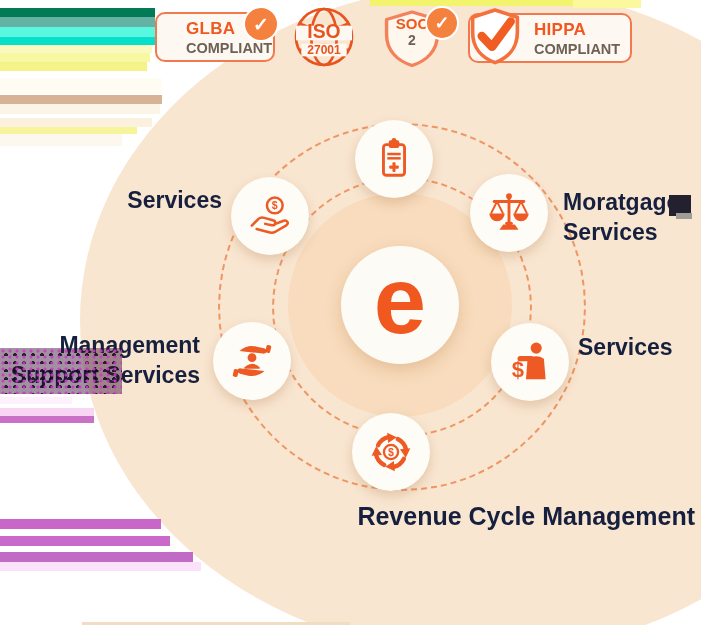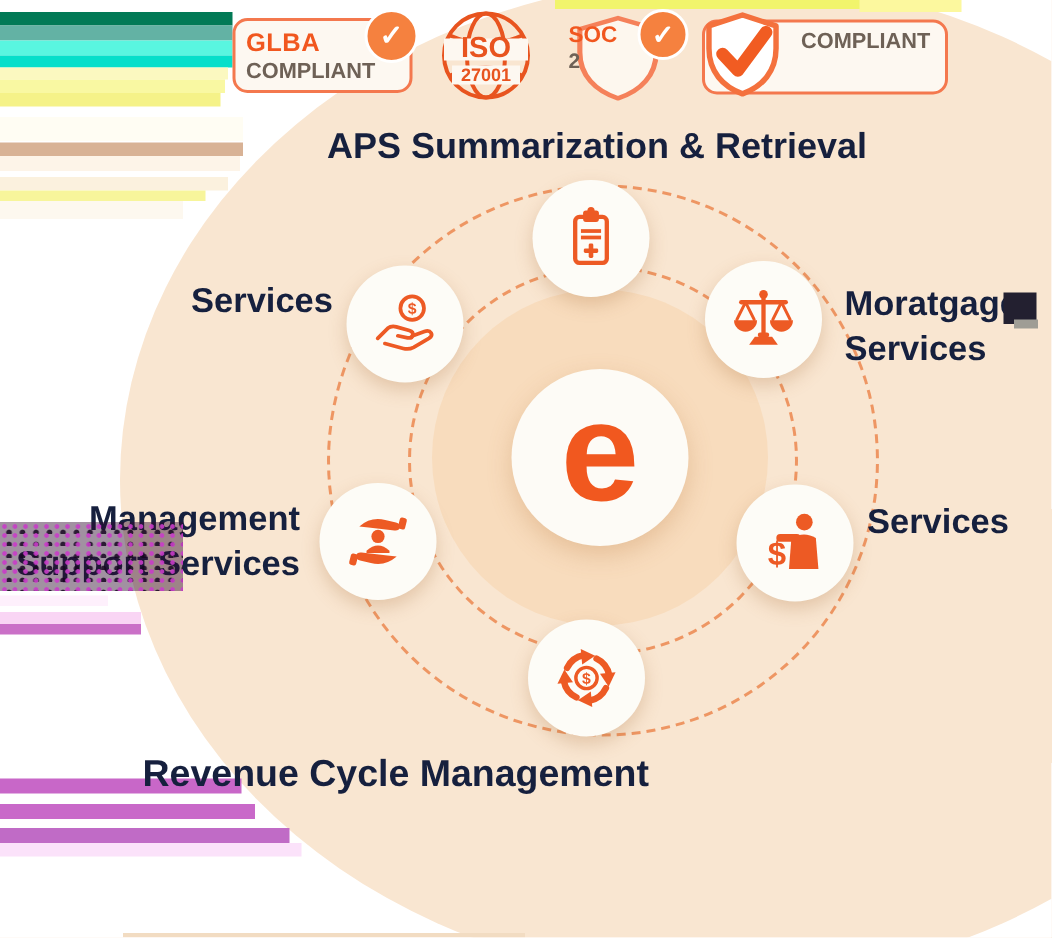--- a/index.html
+++ b/index.html
@@ -27,35 +27,35 @@
   .node svg{width:46px;height:46px;}
 
   
   .title{left:96px;width:604px;top:84px;text-align:center;font-size:24px;font-weight:bold;color:#16203e;}
   .lbl{color:#16203e;font-weight:bold;font-size:23px;line-height:1.32;}
   .lbl span{display:block;}
   .l-fin{right:479px;top:185px;text-align:right;}
   .l-mort{left:563px;top:187px;}
   .l-ins{right:501px;top:330px;text-align:right;}
   .l-lpo{left:578px;top:332px;}
-  .l-rcm{left:95px;width:600px;top:502px;text-align:left;font-size:25px;font-weight:bold;color:#16203e;}
+  .l-rcm{left:95px;width:600px;top:502px;text-align:right;font-size:25px;font-weight:bold;color:#16203e;}
 
   
   .badge-rect{border:2.5px solid #f4784e;border-radius:10px;background:#fdf8f1;box-sizing:border-box;}
-  .b-glba{left:155px;top:12px;width:120px;height:50px;padding:4px 0 0 7px;}
+  .b-glba{left:155px;top:12px;width:120px;height:50px;padding:4px 0 0 29px;}
   .b-hippa{left:468px;top:13px;width:164px;height:50px;padding:4px 0 0 64px;}
   .b-title{font-size:17px;font-weight:800;color:#f1571f;letter-spacing:.3px;line-height:1.25;}
   .b-sub{font-size:14.5px;font-weight:bold;color:#6e6156;line-height:1.25;}
   .chk{border-radius:50%;background:#f5813f;border:2.5px solid #fff;color:#fff;
        display:flex;align-items:center;justify-content:center;font-weight:800;box-sizing:border-box;}
   .chk-glba{left:243px;top:6px;width:36px;height:36px;font-size:19px;}
   .chk-soc{left:425px;top:6px;width:34px;height:34px;font-size:18px;}
   .iso-badge{left:291px;top:5px;width:66px;height:64px;}
   .soc-shield{left:379px;top:9px;width:66px;height:59px;}
-  .soc-text{left:379px;top:16px;width:66px;text-align:left;line-height:1.1;}
+  .soc-text{left:379px;top:16px;width:66px;text-align:center;line-height:1.1;}
   .soc-l1{font-size:15px;font-weight:800;color:#f1571f;display:block;}
   .soc-l2{font-size:14px;font-weight:bold;color:#6e6156;display:block;}
   .hippa-shield{left:466px;top:7px;width:58px;height:58px;}
 
   
   .st{position:absolute;left:0;}
   .s1{top:8px;height:9px;width:155px;background:#027a56;}
   .s2{top:17px;height:10px;width:155px;background:#63b2a4;}
   .s3{top:27px;height:10px;width:155px;background:#59f6e0;}
   .s4{top:37px;height:8px;width:155px;background:#06dfca;}
@@ -146,28 +146,28 @@
   </svg>
   <div class="abs soc-text">
     <span class="soc-l1">SOC</span>
     <span class="soc-l2">2</span>
   </div>
   <div class="abs chk chk-soc">
     <span>✓</span>
   </div>
 
   <div class="abs badge-rect b-hippa">
+    <div class="b-title">HIPPA</div>
     <div class="b-sub">COMPLIANT</div>
   </div>
   <svg class="abs hippa-shield" viewBox="0 0 48 48">
     <path d="M24 2.5 L42.5 8.5 V21 C42.5 33.5 35 42 24 46 C13 42 5.5 33.5 5.5 21 V8.5 Z" fill="#ffffff" stroke="#f4713d" stroke-width="3" stroke-linejoin="round"></path>
     <polyline points="13,24 21.5,33 37,12" fill="none" stroke="#f15c22" stroke-width="7" stroke-linecap="round" stroke-linejoin="round"></polyline>
   </svg>
 
-  <div class="abs title">APS Summarization &amp; Retrieval</div>
 
   <div class="abs center-circle">
     <span class="e-logo">e</span>
   </div>
 
   <div class="abs node n-aps">
     <svg viewBox="0 0 48 48">
       <rect x="13" y="9" width="22" height="32" rx="3" fill="none" stroke="#ed5a24" stroke-width="3" stroke-linejoin="round"></rect>
       <circle cx="24" cy="4.5" r="2.5" fill="#ed5a24"></circle>
       <rect x="18.5" y="4.5" width="11" height="8" rx="2" fill="#ed5a24"></rect>

